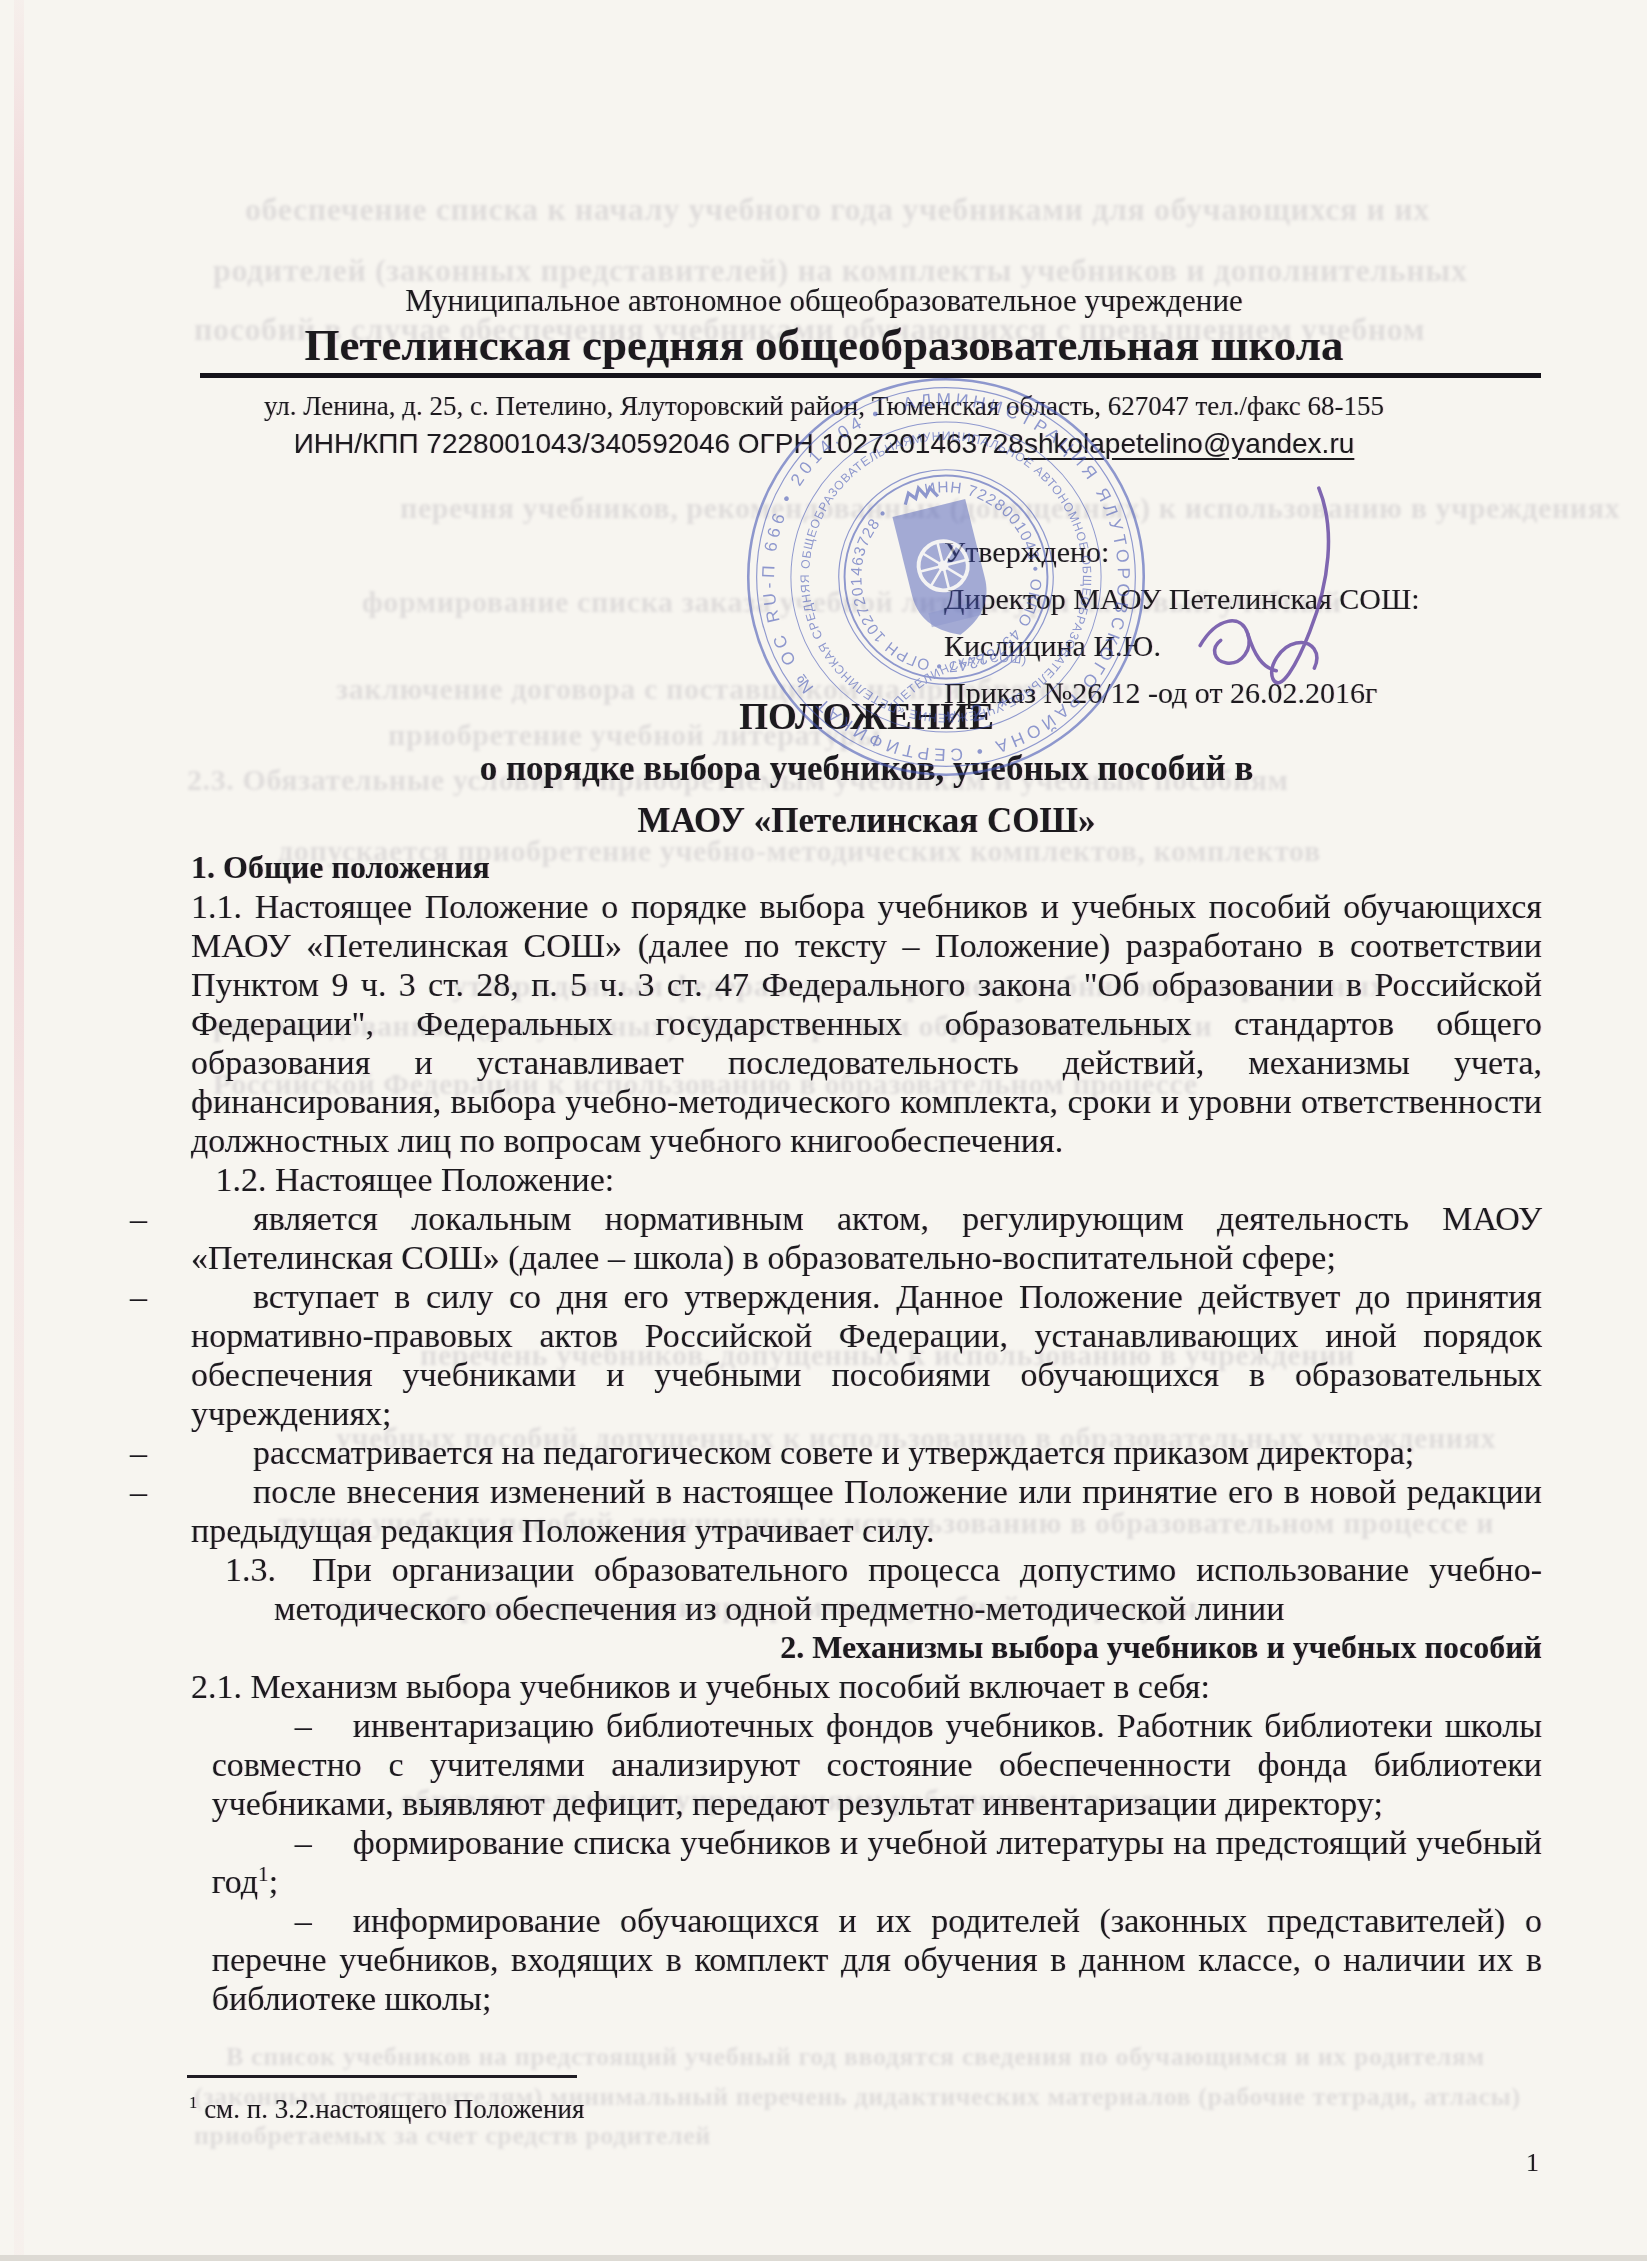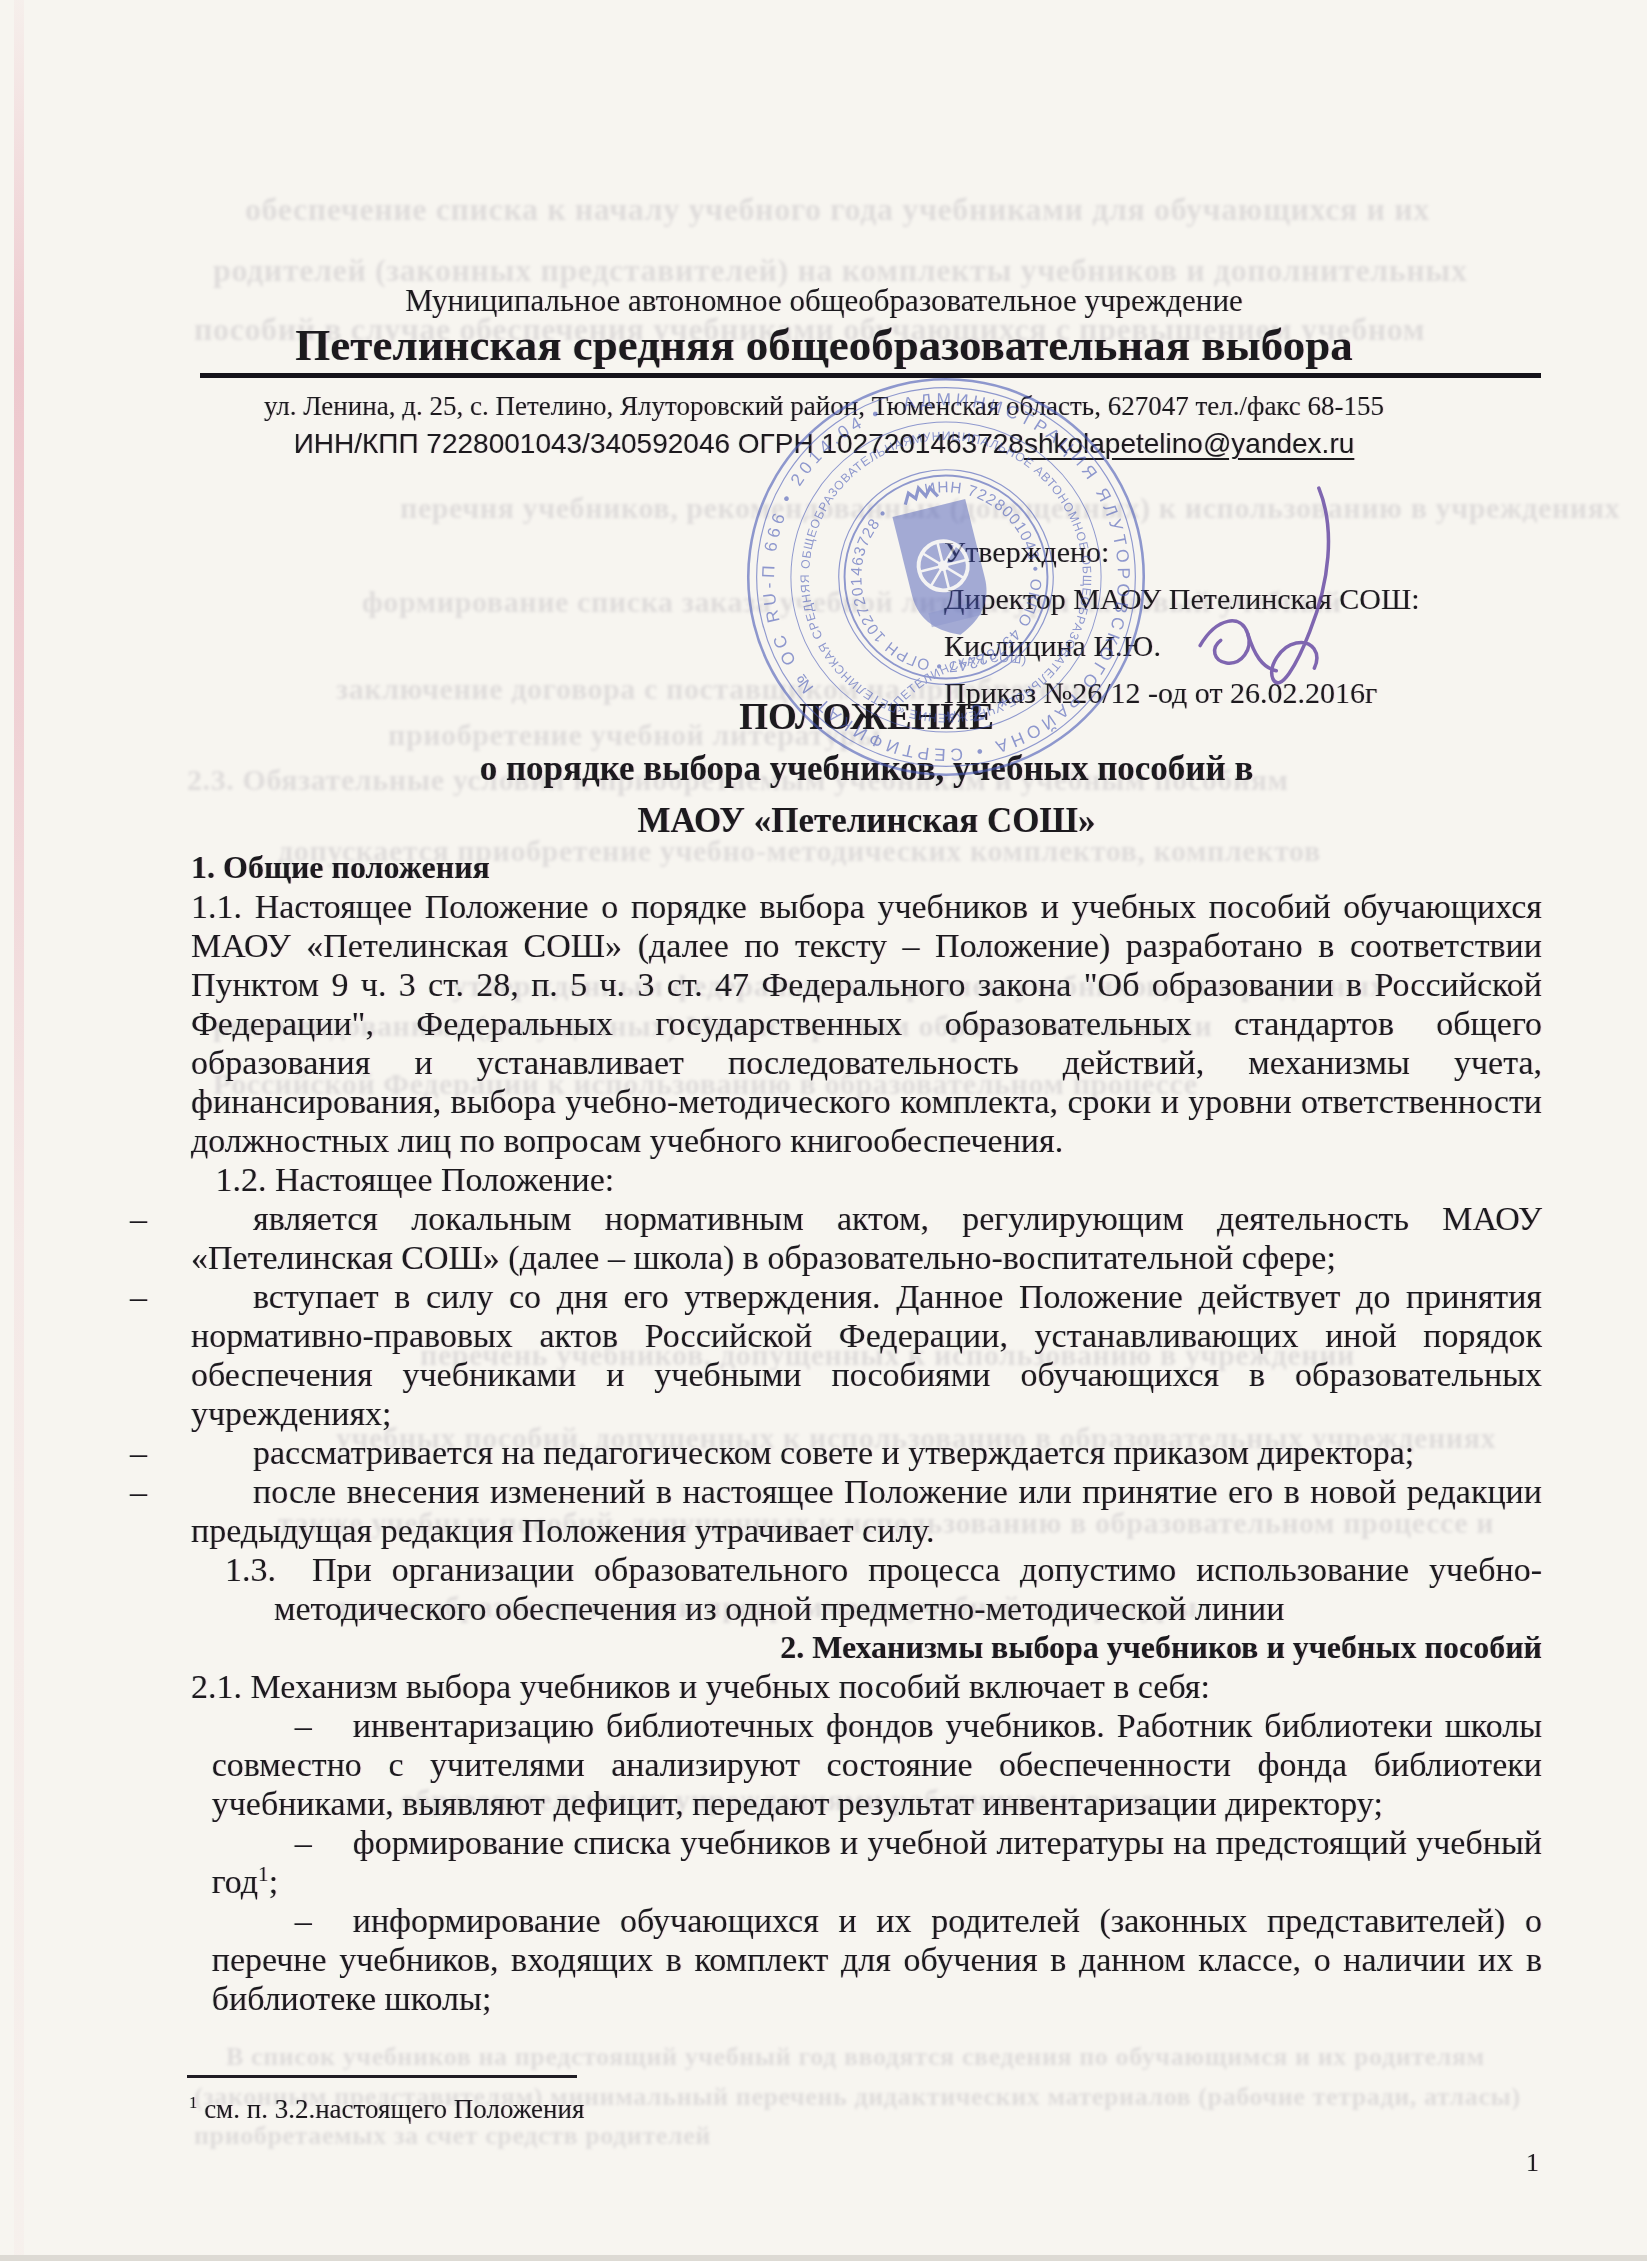--- a/index.html
+++ b/index.html
@@ -120,21 +120,21 @@
       <div class="ghost" style="left: 278px; top: 1506px; font-size: 30px;">также учебных пособий, допущенных к использованию в образовательном процессе и</div>
       <div class="ghost" style="left: 336px; top: 1590px; font-size: 30px;">также образовательными программами учебной литературы</div>
       <div class="ghost" style="left: 400px; top: 1783px; font-size: 30px;">образовательными учреждениями работниками в ходе</div>
       <div class="ghost" style="left: 226px; top: 2042px; font-size: 26px;">В список учебников на предстоящий учебный год вводятся сведения по обучающимся и их родителям</div>
       <div class="ghost" style="left: 194px; top: 2082px; font-size: 26px;">(законным представителям) минимальный перечень дидактических материалов (рабочие тетради, атласы)</div>
       <div class="ghost" style="left: 194px; top: 2121px; font-size: 26px;">приобретаемых за счет средств родителей</div>
     </div>
 
   <div class="hdr ink">
     <div class="org-type">Муниципальное автономное общеобразовательное учреждение</div>
-    <div class="school-name">Петелинская средняя общеобразовательная выбора</div>
+    <div class="school-name">Петелинская средняя общеобразовательная школа</div>
   </div>
   <div class="rule"></div>
   <div class="address ink">ул. Ленина, д. 25, с. Петелино, Ялуторовский район, Тюменская область, 627047 тел./факс 68-155</div>
   <div class="inn-line ink">
     <span>ИНН/КПП 7228001043/340592046 ОГРН 1027201463728</span><span class="email">shkolapetelino@yandex.ru</span>
   </div>
 
 
   <div class="col col-approve ink">
     <div>Утверждено:</div>

